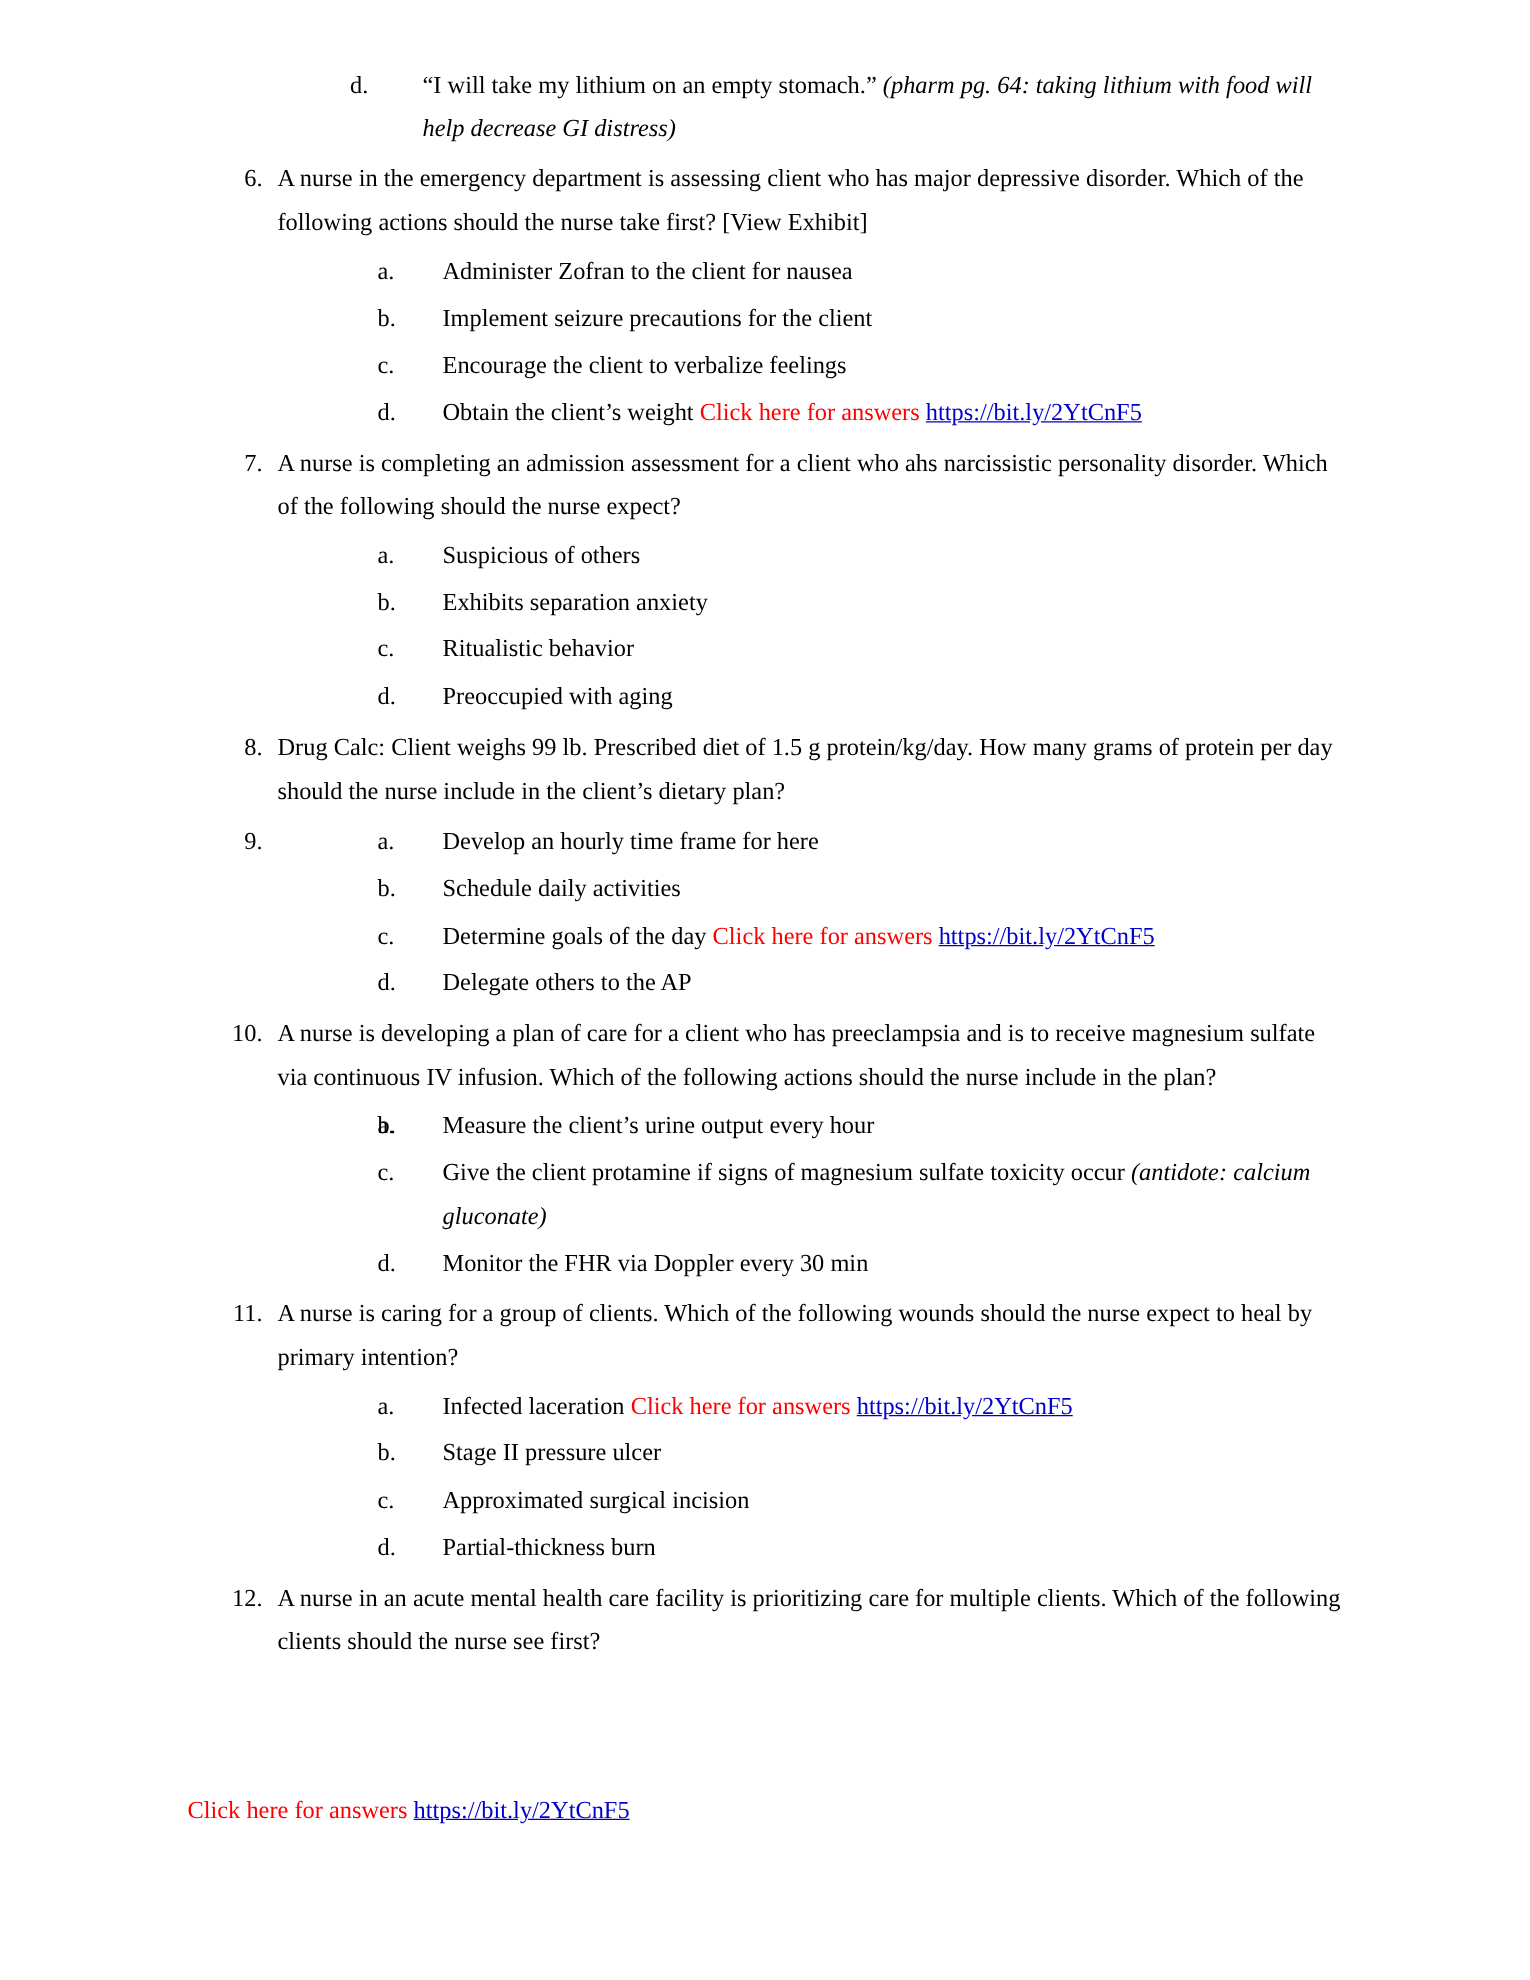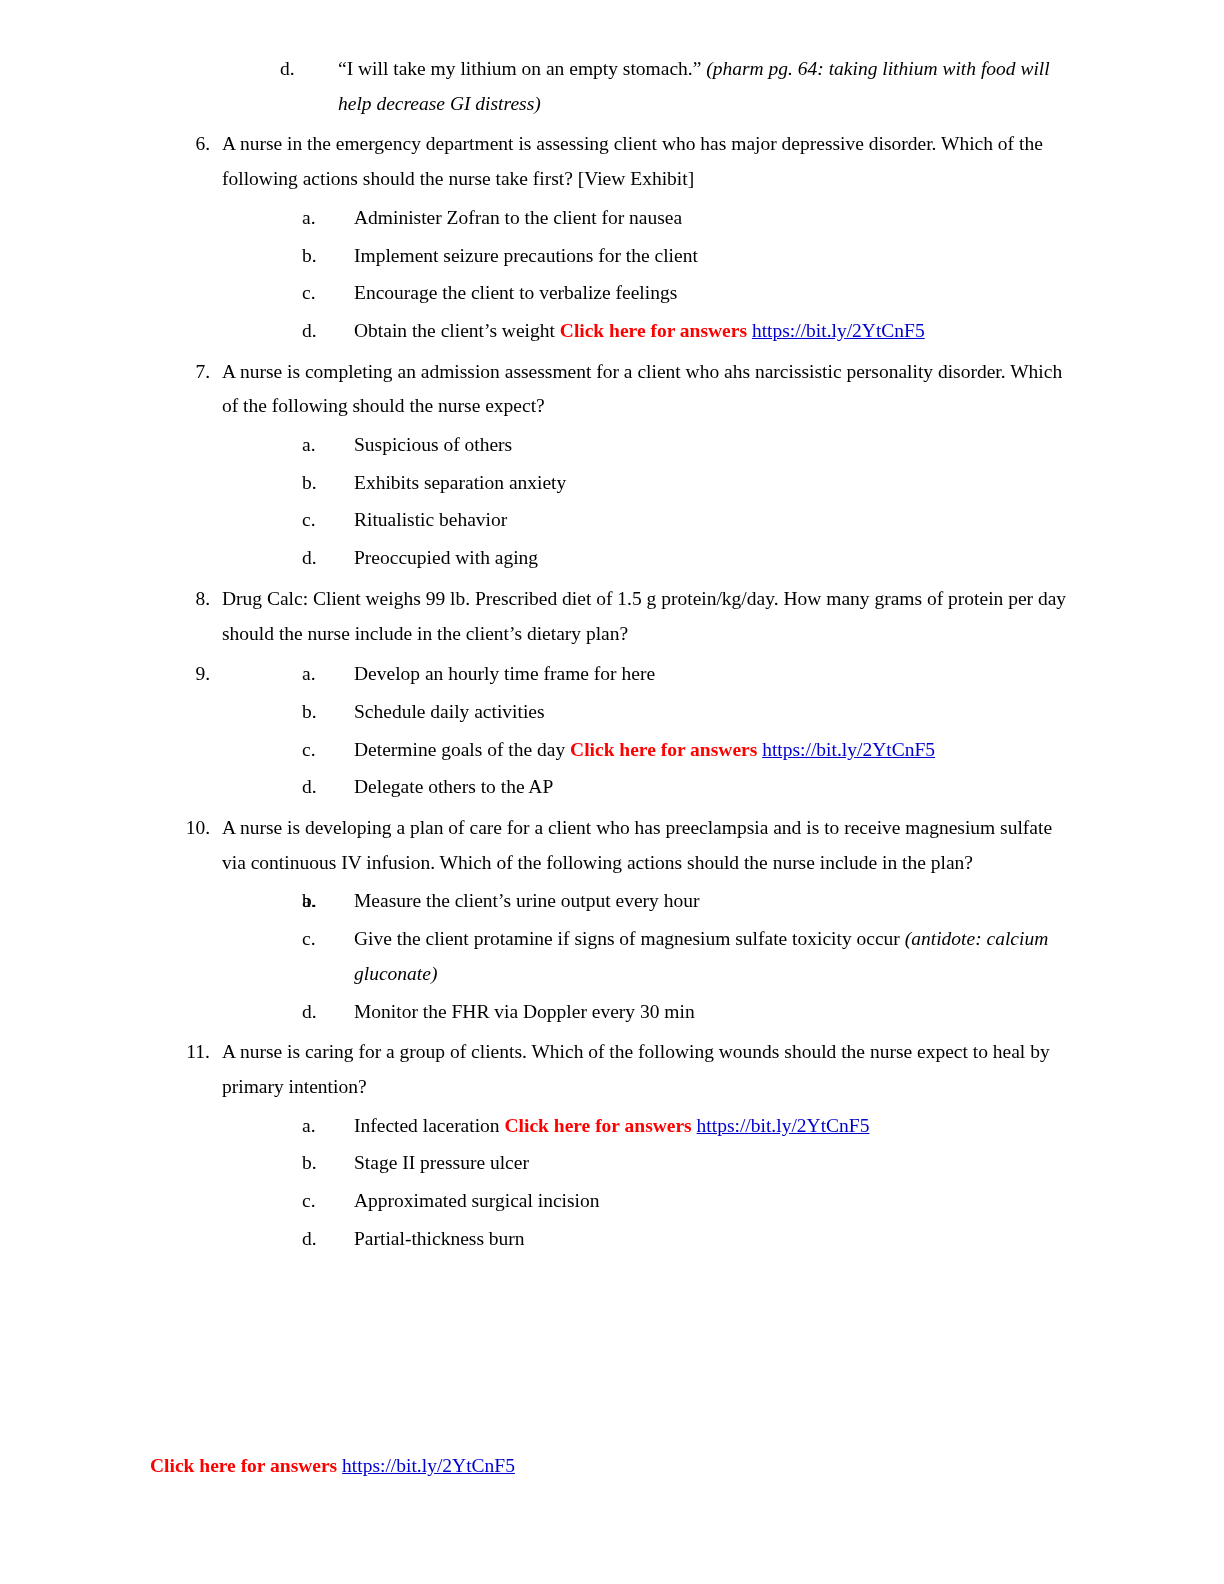--- a/index.html
+++ b/index.html
@@ -68,30 +68,29 @@
   }
   .opt > .olet {
     position: absolute;
     left: 0;
     top: 0;
     width: 22px;
   }
 
   .ans-label {
     color: #ff0000;
-    font-weight: bold;
   }
   .ans-link {
     color: #0000cc;
   }
 
   .footer {
     position: absolute;
     left: 150px;
-    bottom: 107px;
+    bottom: 124px;
     font-size: 19.5px;
   }
 
   a { text-decoration: underline; }
 </style>
 </head>
 <body>
 
 <div class="page">
   <div class="content">
@@ -148,20 +147,24 @@
         <div class="qitem">
           <span class="qnum">11.</span>
           <span class="qtext">A nurse is caring for a group of clients. Which of the following wounds should the nurse expect to heal by primary intention?</span>
           <div class="options">
             <div class="opt"><span class="olet">a.</span><span>Infected laceration </span><span class="ans-label">Click here for answers</span> <a class="ans-link" href="#">https://bit.ly/2YtCnF5</a></div>
             <div class="opt"><span class="olet">b.</span><span>Stage II pressure ulcer</span></div>
             <div class="opt"><span class="olet">c.</span><span>Approximated surgical incision</span></div>
             <div class="opt"><span class="olet">d.</span><span>Partial-thickness burn</span></div>
           </div>
         </div>
+        <div class="qitem">
+          <span class="qnum">12.</span>
+          <span class="qtext">A nurse in an acute mental health care facility is prioritizing care for multiple clients. Which of the following clients should the nurse see first?</span>
+        </div>
       </div>
 
   </div>
 
   <div class="footer">
     <span class="ans-label">Click here for answers</span>
     <a class="ans-link" href="#">https://bit.ly/2YtCnF5</a>
   </div>
 </div>
 

